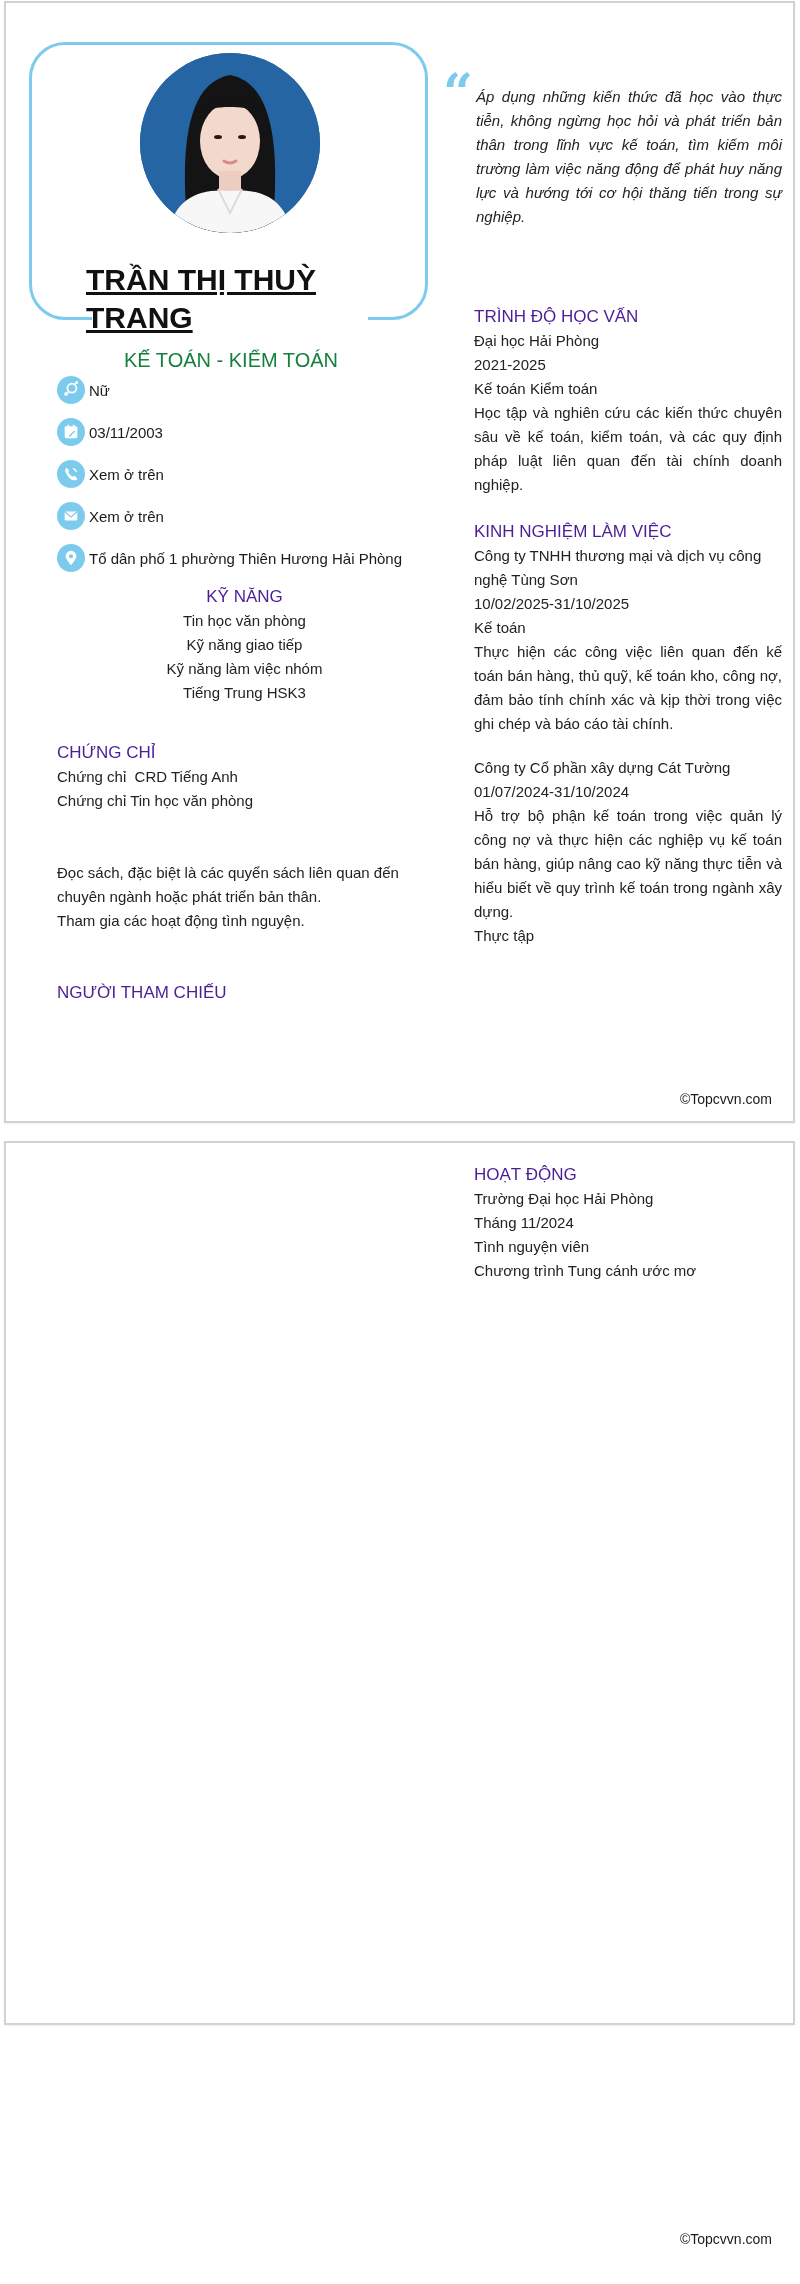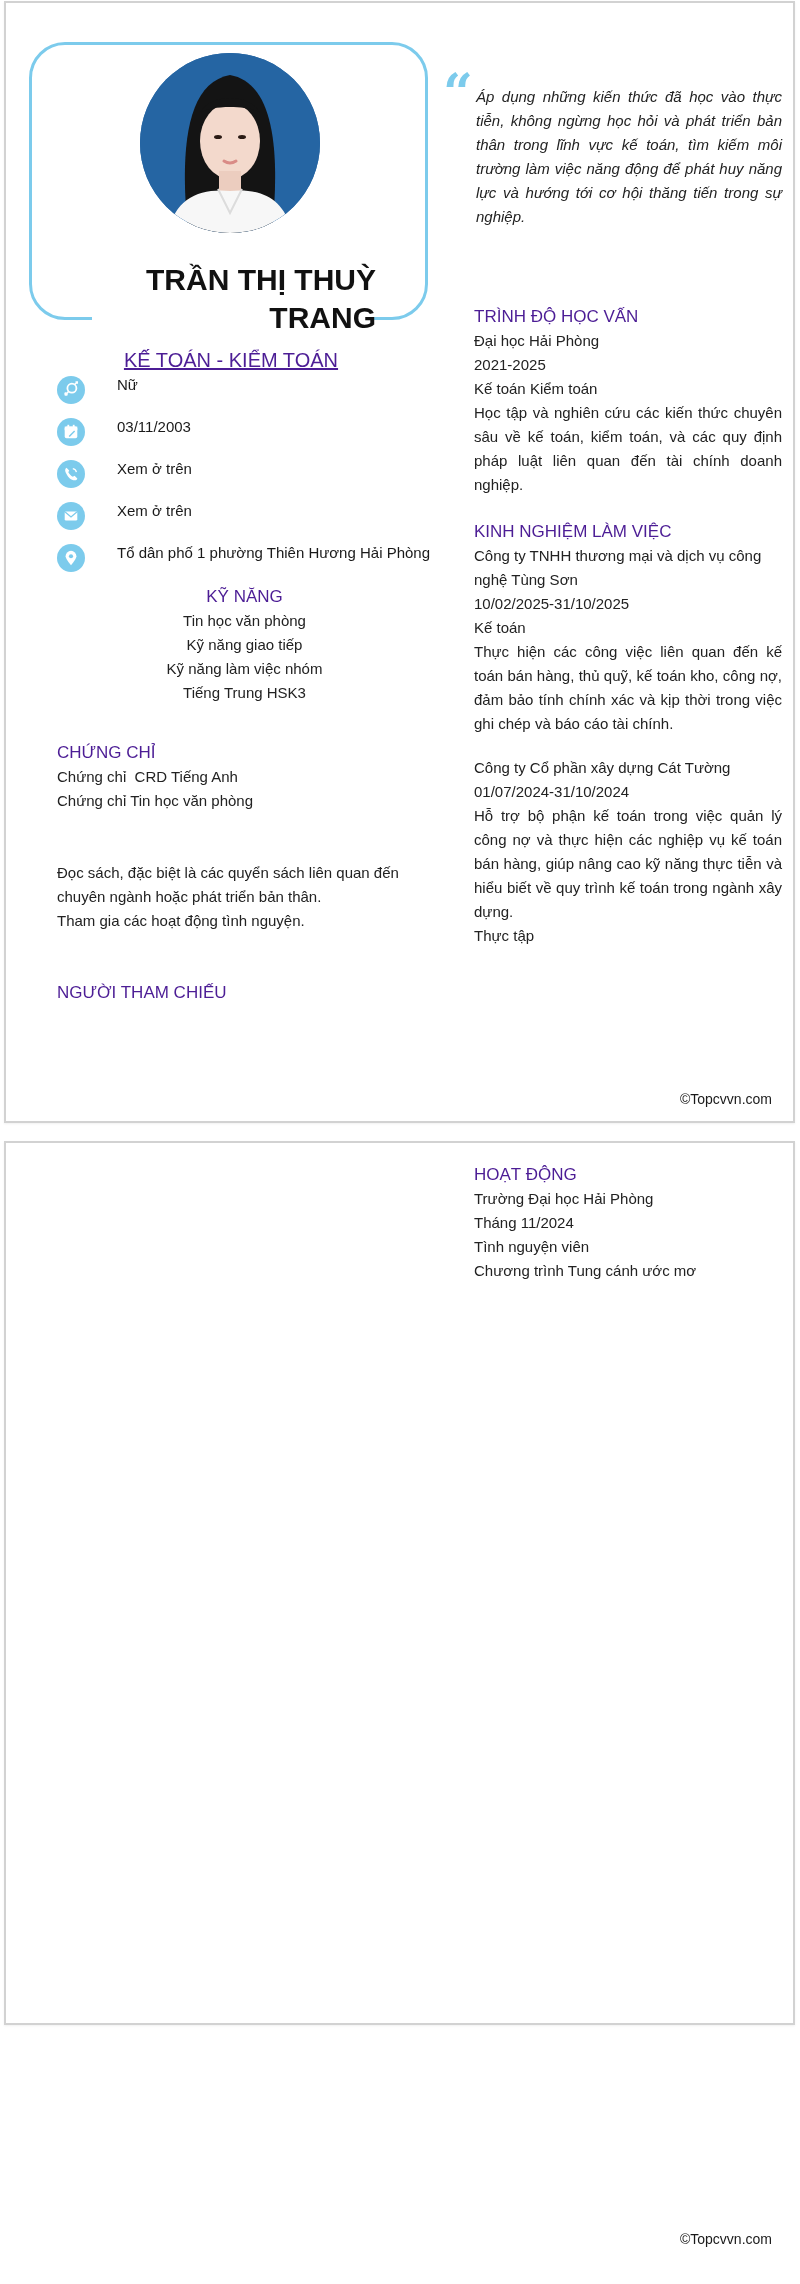--- a/index.html
+++ b/index.html
@@ -20,30 +20,30 @@
   .frame-gap {
     position: absolute; left: 86px; top: 310px; width: 276px; height: 12px; background: #fff;
   }
   .photo {
     position: absolute; left: 134px; top: 50px; width: 180px; height: 180px; border-radius: 50%;
     overflow: hidden; background: #2565a3;
   }
   .photo svg { width: 100%; height: 100%; display: block; }
 
   .name {
-    position: absolute; left: 80px; width: 290px; top: 258px; text-align: right;
-    font-weight: bold; font-size: 30px; line-height: 38px; color: #111;
+    position: absolute; left: 80px; width: 290px; top: 258px; text-align: left;
+    font-weight: bold; font-size: 30px; line-height: 38px; color: #111; text-decoration: underline;
   }
   .role {
     position: absolute; left: 60px; width: 330px; top: 344px; text-align: center;
-    font-size: 20px; line-height: 26px; color: #4c1d95; text-decoration: underline;
+    font-size: 20px; line-height: 26px; color: #15803d;
   }
 
   .contacts { position: absolute; left: 51px; top: 373px; width: 380px; }
-  .contact { display: flex; align-items: flex-start; height: 28px; margin-bottom: 14px; gap: 28px; }
+  .contact { display: flex; align-items: center; height: 28px; margin-bottom: 14px; }
   .contact .ic {
     width: 28px; height: 28px; border-radius: 50%; background: #7ccbec; flex: none;
     display: flex; align-items: center; justify-content: center; margin-right: 4px;
   }
   .contact .ic svg { width: 18px; height: 18px; }
   .contact .tx { font-size: 15px; color: #1a1a1a; }
 
   .sec-title { font-weight: normal; font-size: 17px; line-height: 24px; color: #4c1d95; }
   .line { font-size: 15px; line-height: 24px; color: #222; }
   .just { text-align: justify; }

